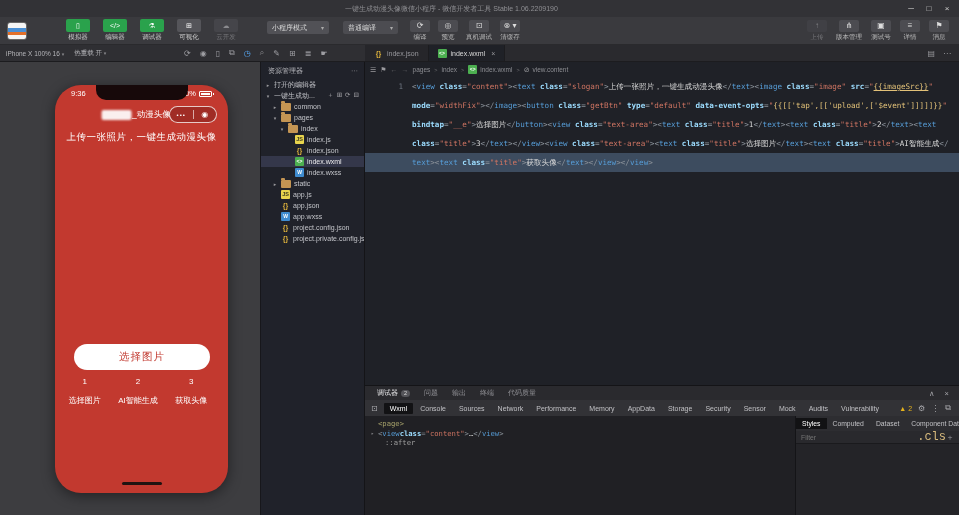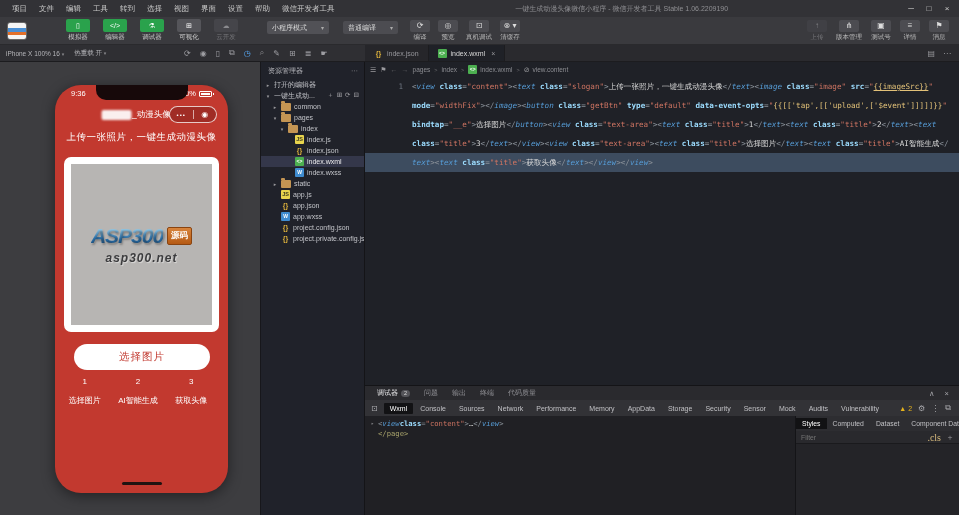--- a/index.html
+++ b/index.html
@@ -107,21 +107,21 @@
   .edcol { flex:1; display:flex; flex-direction:column; min-width:0; background:#1f2127; }
   .breadcrumb { height:15px; display:flex; align-items:center; font-size:6.5px; color:#8d8e93; gap:4px; padding-left:5px; flex:none; }
   .breadcrumb .ic { font-size:7px; color:#9a9a9e; }
   .breadcrumb .dim { color:#5d5d61; }
   .breadcrumb .sep { color:#6d6d71; font-size:5.5px; }
   .bc-item { display:flex; align-items:center; gap:3px; }
   .code { flex:1; position:relative; font-family:"DejaVu Sans Mono","Liberation Mono",monospace; font-size:7.6px; overflow:hidden; }
   .cline { position:relative; height:19px; line-height:19px; padding-left:47px; white-space:nowrap; }
   .cline .lnum { position:absolute; left:28px; width:10px; text-align:right; color:#6e7681; }
   .cline.sel { background:#3d4c5f; }
-  .tk-p { color:#8a9199; } .tk-t { color:#569cd6;font-style:italic; } .tk-a { color:#9cdcfe;font-weight:bold; }
+  .tk-p { color:#8a9199; } .tk-t { color:#569cd6; } .tk-a { color:#9cdcfe;font-weight:bold; }
   .tk-s { color:#ce7462; } .tk-x { color:#d8d8d8; }
   .tk-i { color:#e2c178; text-decoration:underline; } .tk-y { color:#e2c178; }
   .tk-pg { color:#a5a06a; } .tk-el { color:#c8c8c8; } .tk-ps { color:#9e9e9e; }
 
   
   .dbg { height:130px; flex:none; display:flex; flex-direction:column; border-top:1px solid #141417; background:#202024; }
   .dbg-r1 { height:14px; background:#2a2a2e; display:flex; align-items:center; font-size:7px; color:#909095; gap:2px; padding:0 6px; flex:none; }
   .dbg-r1 .dtab { padding:0 6px; display:flex; align-items:center; gap:3px; }
   .dbg-r1 .dtab.active { color:#e4e4e6; }
   .badge { background:#55555a; color:#ddd; border-radius:5px; font-size:5.5px; padding:0 3px; line-height:7px; }
@@ -139,42 +139,29 @@
   .wxml-tree { flex:1; padding:3px 0 0 6px; font-family:"DejaVu Sans Mono","Liberation Mono",monospace; font-size:7.2px; line-height:9.5px; background:#202024; }
   .wline { white-space:nowrap; display:flex; align-items:center; }
   .wline .arr { width:7px; color:#8a8a8e; font-size:5px; flex:none; }
   .wline.ind { padding-left:7px; }
   .styles { width:164px; flex:none; border-left:1px solid #141417; display:flex; flex-direction:column; background:#242428; }
   .sty-tabs { height:15px; display:flex; align-items:center; font-size:6.8px; color:#c0c0c4; background:#2d2d31; flex:none; }
   .sty-tabs .dtab { padding:2px 6px; white-space:nowrap; }
   .sty-tabs .dtab.active { background:#121214; color:#fff; }
   .sty-filter { height:13px; background:#29292d; border-bottom:1px solid #1a1a1d; display:flex; align-items:center; padding:0 5px; flex:none; }
   .sty-filter input { flex:1; background:none; border:none; outline:none; color:#8d8d91; font-size:6.8px; font-family:inherit; }
-  .sty-filter .cls { color:#d7ba7d; font-size:10px; font-family:Liberation Serif, serif; margin-right:5px; }
+  .sty-filter .cls { color:#d7ba7d; font-size:12px; font-family:Liberation Mono, monospace; }
   .sty-filter .plus { color:#9a9a9e; font-size:8px; }
 </style>
 </head>
 <body>
 
 <div id="app">
 
   <div class="menubar">
-    <div class="menus">
-        <span>项目</span>
-        <span>文件</span>
-        <span>编辑</span>
-        <span>工具</span>
-        <span>转到</span>
-        <span>选择</span>
-        <span>视图</span>
-        <span>界面</span>
-        <span>设置</span>
-        <span>帮助</span>
-        <span>微信开发者工具</span>
-      </div>
     <div class="win-title">一键生成动漫头像微信小程序 - 微信开发者工具 Stable 1.06.2209190</div>
     <div class="win-ctrls">
       <span>─</span>
       <span>□</span>
       <span>×</span>
     </div>
   </div>
 
   <div class="toolbar">
     <div class="logo"></div>
@@ -306,29 +293,20 @@
             <span class="redact"></span>
             <span>_动漫头像</span>
           </div>
           <div class="capsule">
             <span class="dots">•••</span>
             <span class="div"></span>
             <span class="tgt">◉</span>
           </div>
         </div>
         <div class="slogan">上传一张照片，一键生成动漫头像</div>
-        <div class="card">
-          <div class="cimg">
-            <div class="asp-row">
-              <span class="asp-main">ASP300</span>
-              <span class="asp-badge">源码</span>
-            </div>
-            <div class="asp-sub">asp300.net</div>
-          </div>
-        </div>
         <div class="pickbtn">选择图片</div>
         <div class="steps">
             <div class="step">
               <div class="n">1</div>
               <div class="t">选择图片</div>
             </div>
             <div class="step">
               <div class="n">2</div>
               <div class="t">AI智能生成</div>
             </div>
@@ -505,35 +483,39 @@
                 <span>2</span>
               </span>
               <span class="gear">⚙</span>
               <span class="kebab">⋮</span>
               <span class="dock">⧉</span>
             </span>
           </div>
         <div class="dbg-body">
           <div class="wxml-tree" id="wxmltree">
               <div class="wline">
+                <span class="arr"></span>
+                <span class="tk-pg">&lt;page&gt;</span>
+              </div>
+              <div class="wline">
                 <span class="arr">▸</span>
                 <span class="tk-p">&lt;</span>
                 <span class="tk-t">view</span>
                 <span class="tk-a"> class</span>
                 <span class="tk-p">=</span>
                 <span class="tk-s">"content"</span>
                 <span class="tk-p">&gt;</span>
                 <span class="tk-el">…</span>
                 <span class="tk-p">&lt;/</span>
                 <span class="tk-t">view</span>
                 <span class="tk-p">&gt;</span>
               </div>
-              <div class="wline">
+              <div class="wline ind">
                 <span class="arr"></span>
-                <span class="tk-pg">&lt;/page&gt;</span>
+                <span class="tk-ps">::after</span>
               </div>
             </div>
           <div class="styles">
             <div class="sty-tabs" id="stytabs">
                 <span class="dtab active">Styles</span>
                 <span class="dtab">Computed</span>
                 <span class="dtab">Dataset</span>
                 <span class="dtab">Component Data</span>
               </div>
             <div class="sty-filter">

